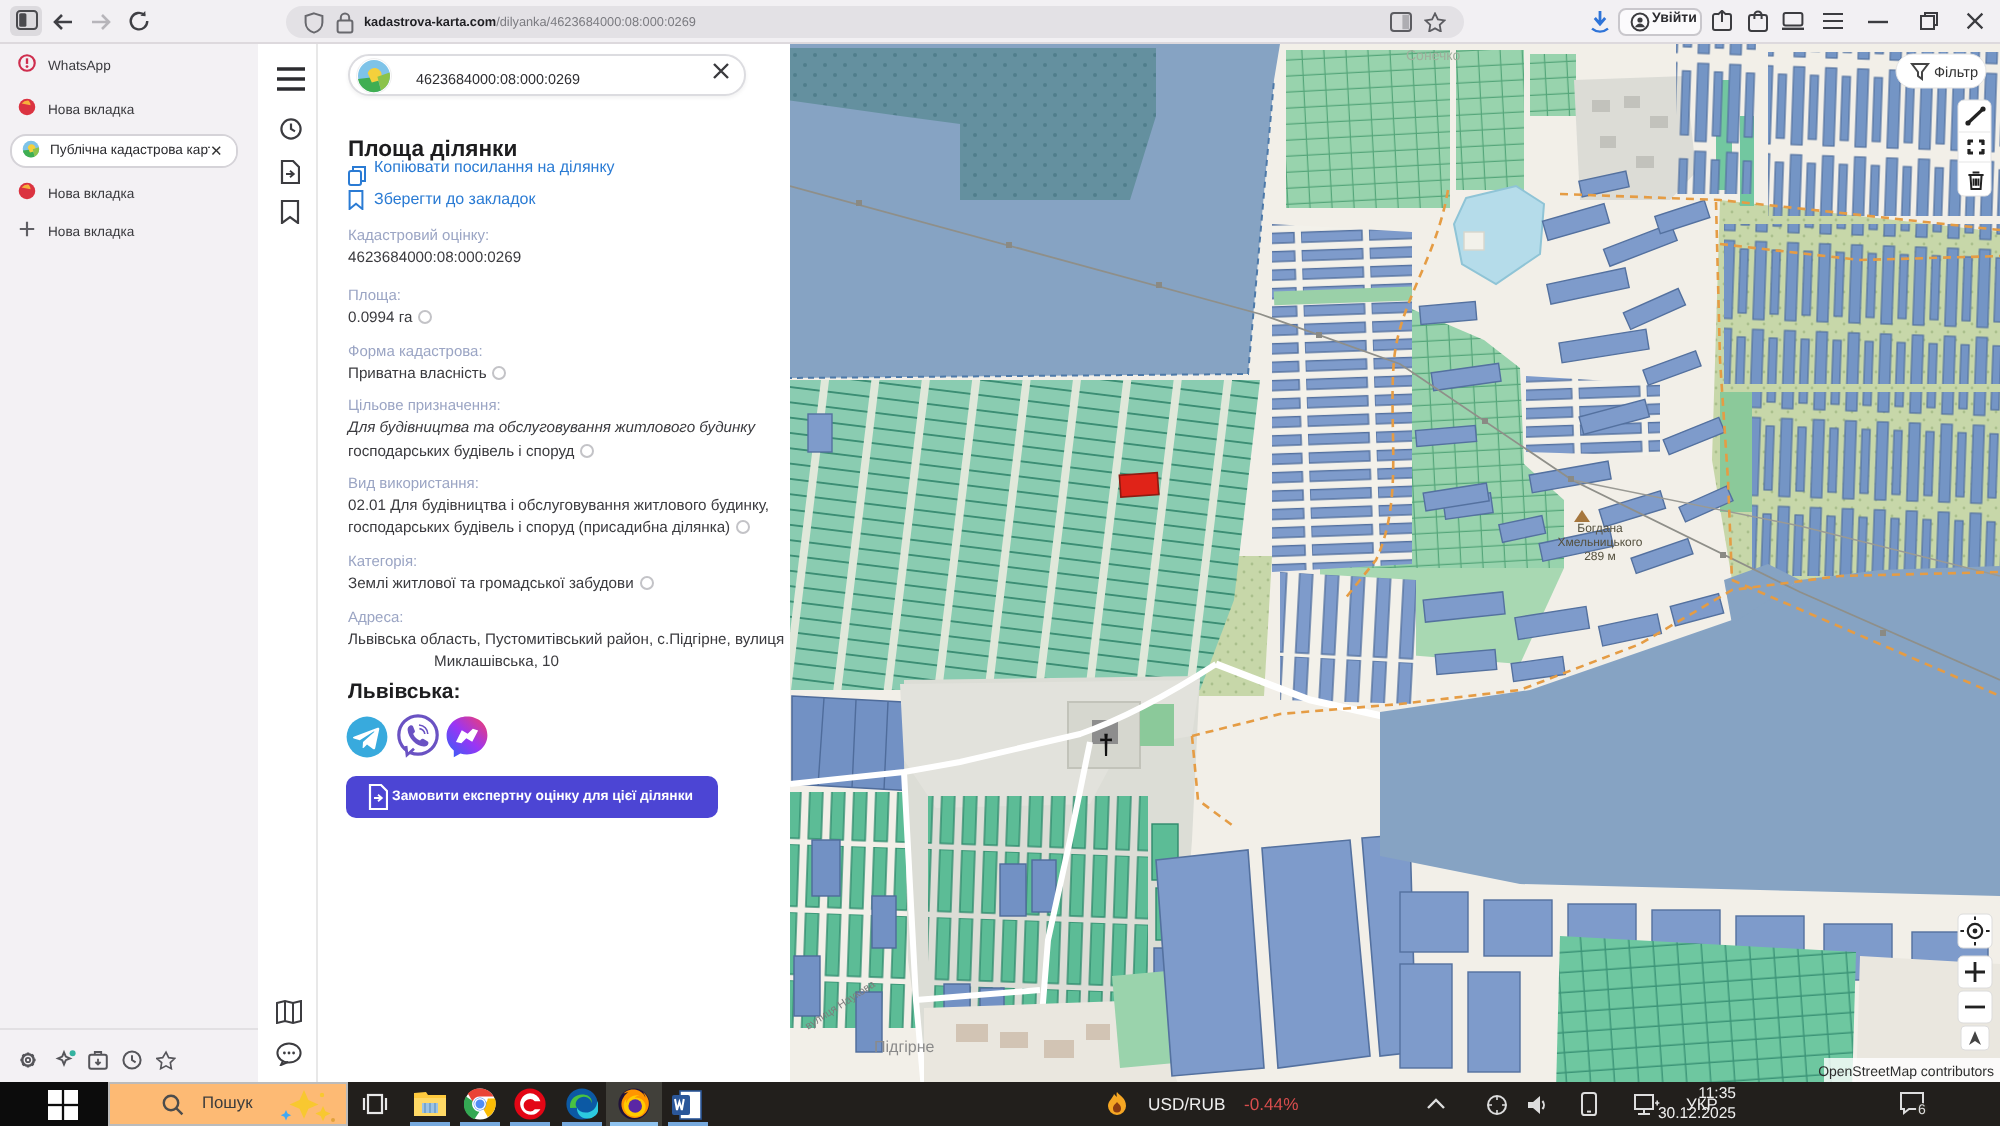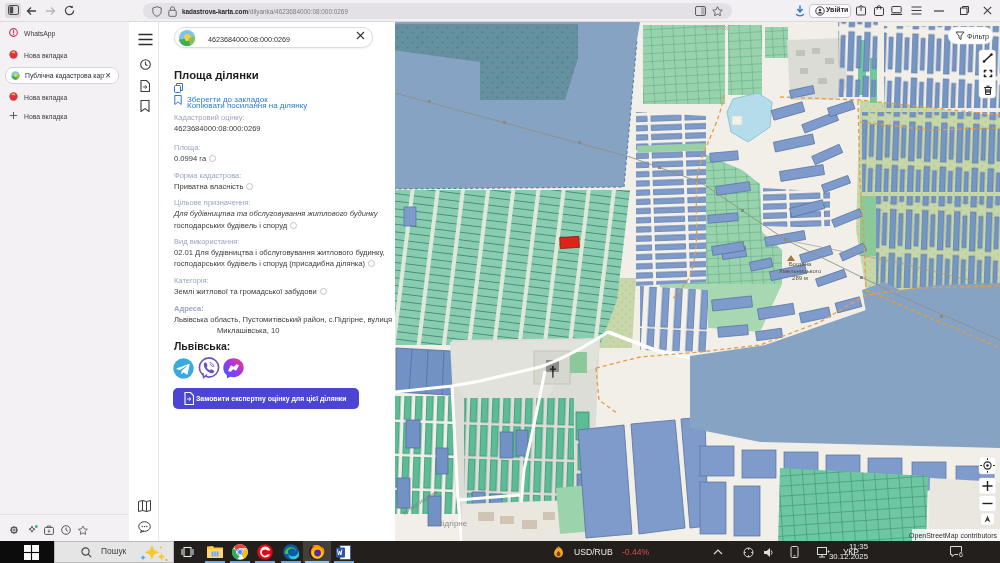--- a/index.html
+++ b/index.html
@@ -28,21 +28,21 @@
   .h1 { position:absolute; left:45px; font-size:11.3px; font-weight:bold; color:#1d1d1f; }
   .lnk { position:absolute; left:45px; font-size:8px; color:#2a7bd4; white-space:nowrap; }
   .lbl { position:absolute; left:45px; font-size:7.5px; color:#9ba5c4; white-space:nowrap; }
   .val { position:absolute; left:45px; font-size:7.6px; color:#3b3b3f; white-space:nowrap; }
   .infoc { display:inline-block; width:7px; height:7px; border:1px solid #c3c3c7; border-radius:50%; vertical-align:-1px; margin-left:3px; }
   #orderbtn { position:absolute; left:44px; top:366px; width:186px; height:21px; background:#4c45d4; border-radius:5px; color:#fff; font-size:6.9px; font-weight:bold; line-height:21px; white-space:nowrap; }
 
   
   #taskbar { left:0; top:541px; width:1000px; height:22px; background:#221f1c; }
   #tstart { position:absolute; left:0; top:0; width:54px; height:22px; background:#0c0c0c; }
-  #tsearch { position:absolute; left:54px; top:0; width:120px; height:22px; background:#e5e5e5; border:1px solid #bbb; }
+  #tsearch { position:absolute; left:54px; top:0; width:120px; height:22px; background:#fdba74; border:1px solid #bbb; }
   #tsearch span { position:absolute; left:46px; top:4px; font-size:8.4px; color:#3c3c3c; }
 </style>
 </head>
 <body>
 
 <div id="topbar" class="abs">
 
   <div style="position:absolute;left:5px;top:3px;width:16px;height:15px;background:#dcdade;border-radius:3px;"></div>
   <svg style="position:absolute;left:8px;top:5px;" width="11" height="11" viewBox="0 0 11 11">
       <rect x="0.5" y="0.5" width="10" height="9" rx="1.6" fill="none" stroke="#4a4a4e" stroke-width="1"></rect>
@@ -206,41 +206,41 @@
     <div class="q">4623684000:08:000:0269</div>
     <svg class="x" style="position:absolute;" width="9" height="9" viewBox="0 0 9 9">
         <path d="M1 1l7 7M8 1L1 8" stroke="#3a3a3e" stroke-width="1.2"></path>
       </svg>
   </div>
   <div class="h1" style="top:47px;">Площа ділянки</div>
   <svg style="position:absolute;left:45px;top:61px;" width="9" height="10" viewBox="0 0 9 10">
       <rect x="0.5" y="2.5" width="6" height="7" rx="1" fill="none" stroke="#2a7bd4" stroke-width="1"></rect>
       <path d="M2.5 2.5v-2h6v7h-2" fill="none" stroke="#2a7bd4" stroke-width="1"></path>
     </svg>
-  <div class="lnk" style="top:79px;left:58px;">Копіювати посилання на ділянку</div>
+  <div class="lnk" style="top:57px;left:58px;">Копіювати посилання на ділянку</div>
   <svg style="position:absolute;left:45px;top:73px;" width="8" height="10" viewBox="0 0 8 10">
       <path d="M0.8 0.5h6.4v9L4 6.9 0.8 9.5Z" fill="none" stroke="#2a7bd4" stroke-width="1"></path>
     </svg>
   <div class="lnk" style="top:73px;left:58px;">Зберегти до закладок</div>
 
   <div class="lbl" style="top:91px;">Кадастровий оцінку:</div>
   <div class="val" style="top:102px;">4623684000:08:000:0269</div>
   <div class="lbl" style="top:121px;">Площа:</div>
   <div class="val" style="top:132px;text-align:right;">0.0994 га<span class="infoc"></span></div>
   <div class="lbl" style="top:149px;">Форма кадастрова:</div>
   <div class="val" style="top:160px;">Приватна власність<span class="infoc"></span></div>
   <div class="lbl" style="top:176px;">Цільове призначення:</div>
   <div class="val" style="top:187px;font-style:italic;">Для будівництва та обслуговування житлового будинку</div>
   <div class="val" style="top:199px;">господарських будівель і споруд<span class="infoc"></span></div>
   <div class="lbl" style="top:215px;">Вид використання:</div>
   <div class="val" style="top:226px;">02.01 Для будівництва і обслуговування житлового будинку,</div>
   <div class="val" style="top:237px;">господарських будівель і споруд (присадибна ділянка)<span class="infoc"></span></div>
   <div class="lbl" style="top:254px;">Категорія:</div>
   <div class="val" style="top:265px;">Землі житлової та громадської забудови<span class="infoc"></span></div>
-  <div class="lbl" style="top:282px;font-weight:bold;">Адреса:</div>
+  <div class="lbl" style="top:282px;">Адреса:</div>
   <div class="val" style="top:293px;">Львівська область, Пустомитівський район, с.Підгірне, вулиця</div>
   <div class="val" style="top:304px;margin-left:43px;">Миклашівська, 10</div>
   <div class="h1" style="top:318px;font-size:10.5px;">Львівська:</div>
 
   <svg style="position:absolute;left:44px;top:336px;" width="21" height="21" viewBox="0 0 21 21">
       <circle cx="10.5" cy="10.5" r="10.2" fill="#38aadd"></circle>
       <path d="M4.2 10.3l11.6-4.4c.6-.2 1 .1.8.9l-2 9.2c-.1.6-.5.8-1.1.5l-3-2.2-1.5 1.4c-.2.2-.4.3-.7.3l.2-3 5.6-5c.3-.2 0-.4-.3-.2l-6.9 4.3-3-.9c-.6-.2-.6-.6.3-.9Z" fill="#fff"></path>
     </svg>
   <svg style="position:absolute;left:69px;top:335px;" width="22" height="23" viewBox="0 0 22 23">
       <circle cx="11" cy="10.5" r="9.6" fill="#fff" stroke="#6a52c3" stroke-width="1.6"></circle>

